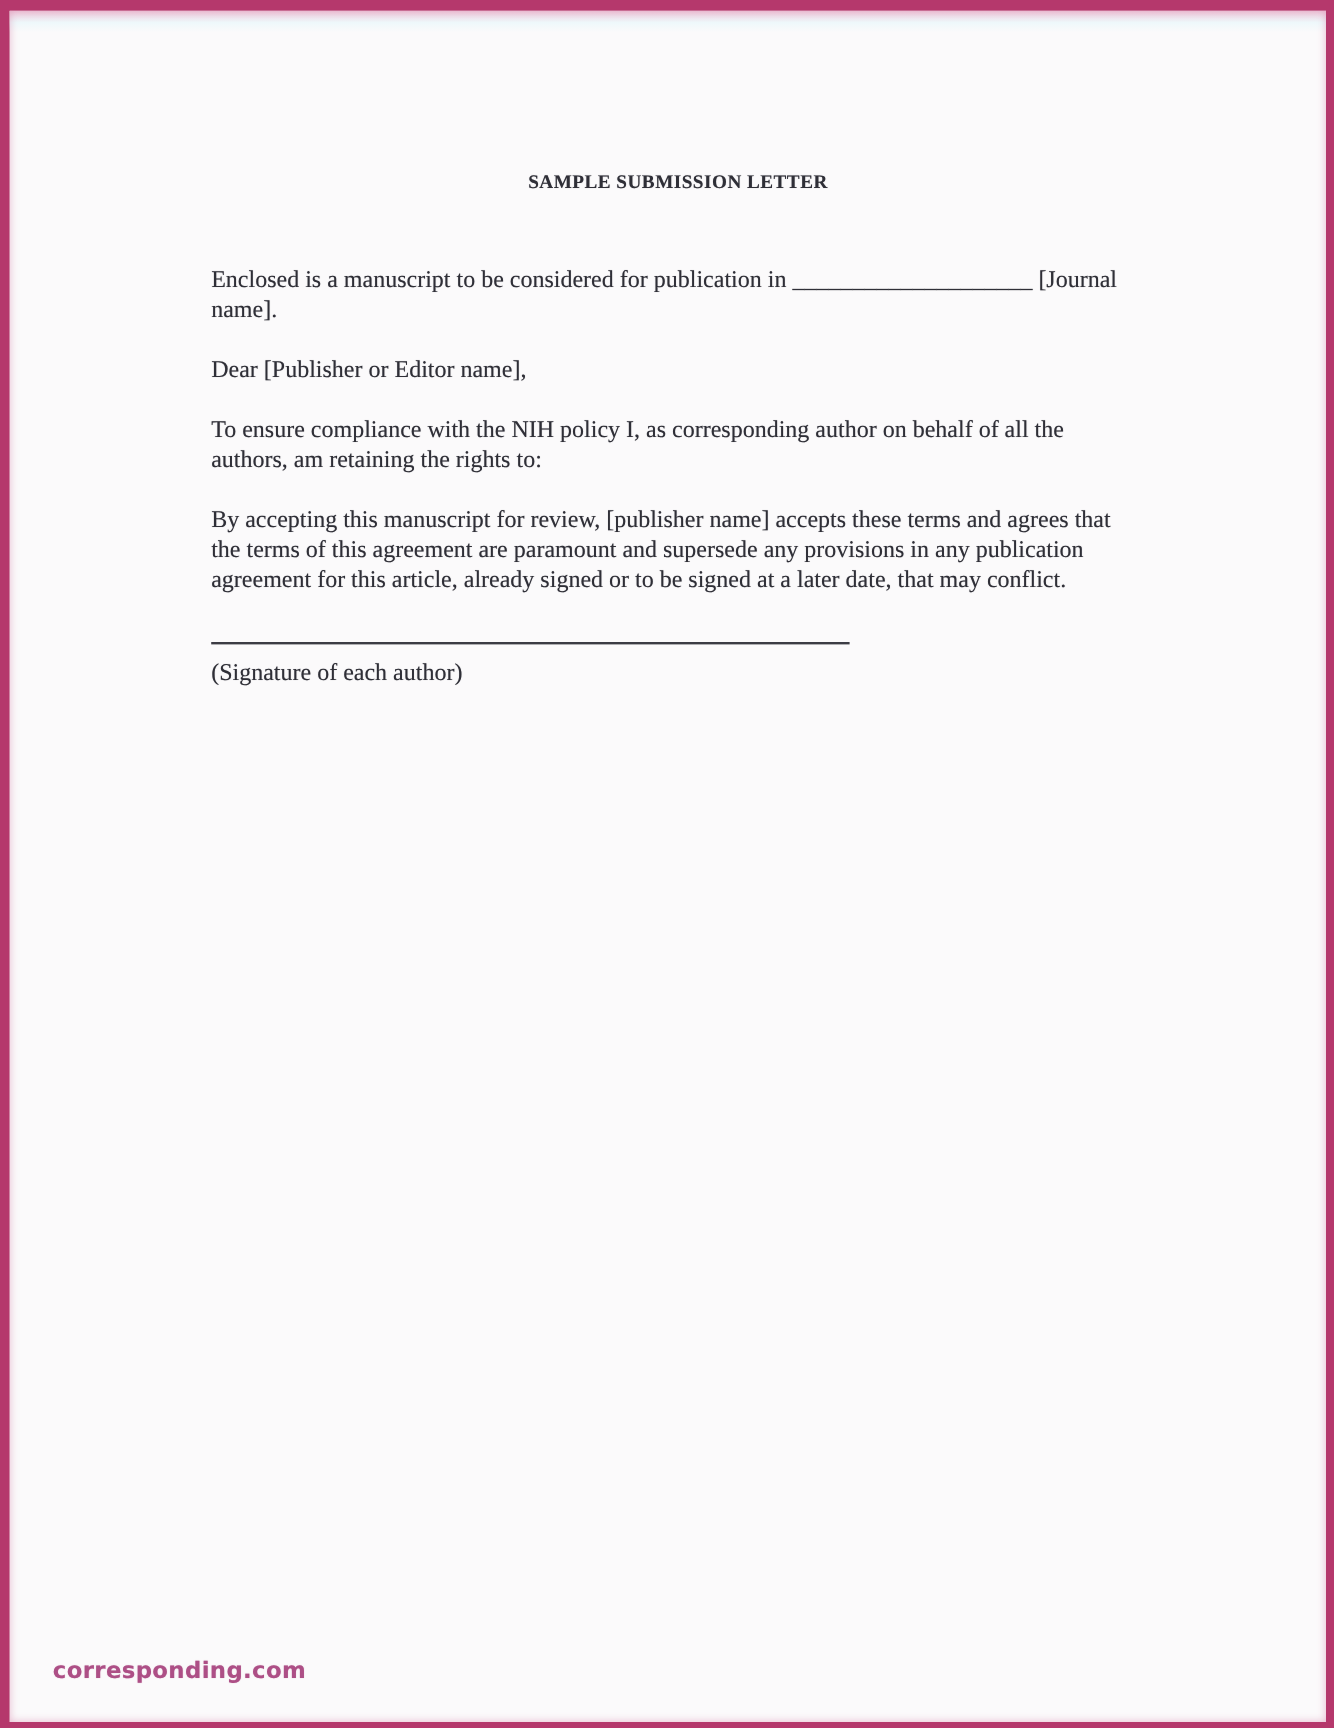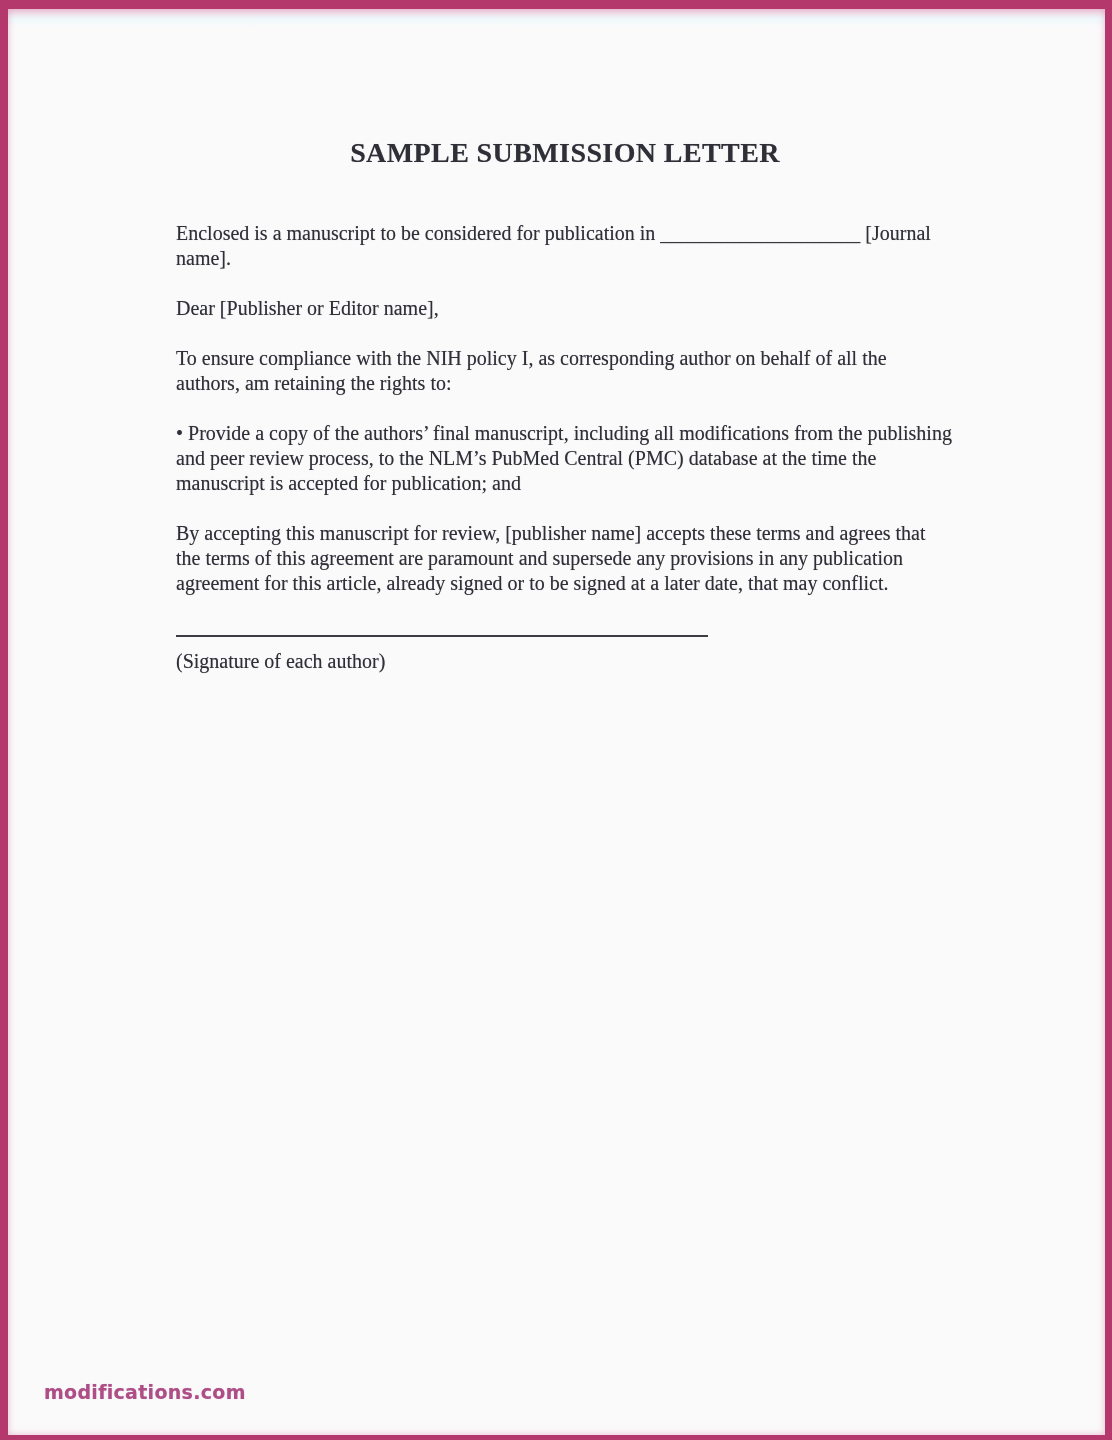--- a/index.html
+++ b/index.html
@@ -35,21 +35,21 @@
   .content {
     position: absolute;
     left: 168px;
     top: 130px;
     width: 778px;
     font-size: 20px;
     line-height: 25px;
     text-shadow: 0 0 0.7px rgba(47,47,55,0.45);
   }
   .title {
-    font-size: 28px;
+    font-size: 16px;
     line-height: 28px;
     font-weight: bold;
     text-align: center;
     letter-spacing: 0.4px;
     margin: 0 0 54px 0;
   }
   .para {
     margin: 0 0 25px 0;
   }
   .sig-line {
@@ -83,24 +83,23 @@
   <div class="content">
     <h1 class="title">SAMPLE SUBMISSION LETTER</h1>
 
     <p class="para">Enclosed is a manuscript to be considered for publication in ____________________ [Journal name].</p>
 
     <p class="para">Dear [Publisher or Editor name],</p>
 
 
     <p class="para">To ensure compliance with the NIH policy I, as corresponding author on behalf of all the authors, am retaining the rights to:</p>
 
-    <p class="para">• Provide a copy of the authors’ final manuscript, including all modifications from the publishing and peer review process, to the NLM’s PubMed Central (PMC) database at the time the manuscript is accepted for publication; and</p>
 
 
     <p class="para">By accepting this manuscript for review, [publisher name] accepts these terms and agrees that the terms of this agreement are paramount and supersede any provisions in any publication agreement for this article, already signed or to be signed at a later date, that may conflict.</p>
 
     <div class="sig-line"></div>
 
     <p class="sig-caption">(Signature of each author)</p>
   </div>
 
-  <div class="watermark">modifications.com</div>
+  <div class="watermark">corresponding.com</div>
 </div>
 
 </body></html>

